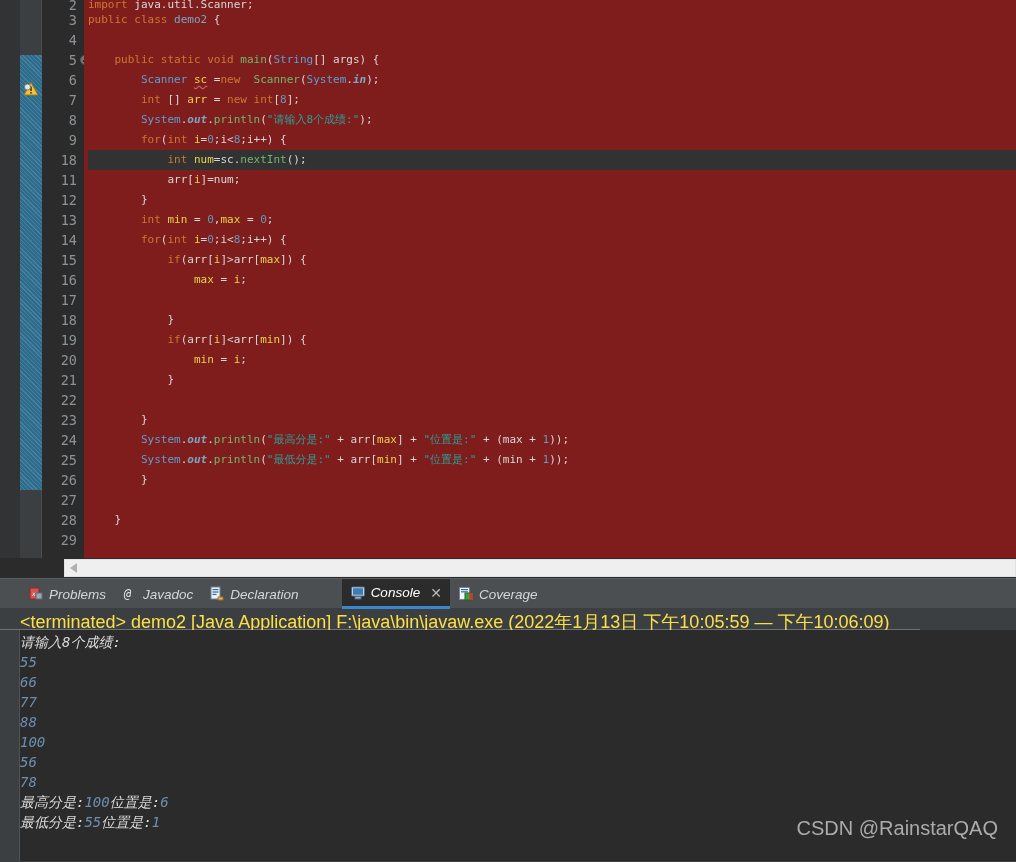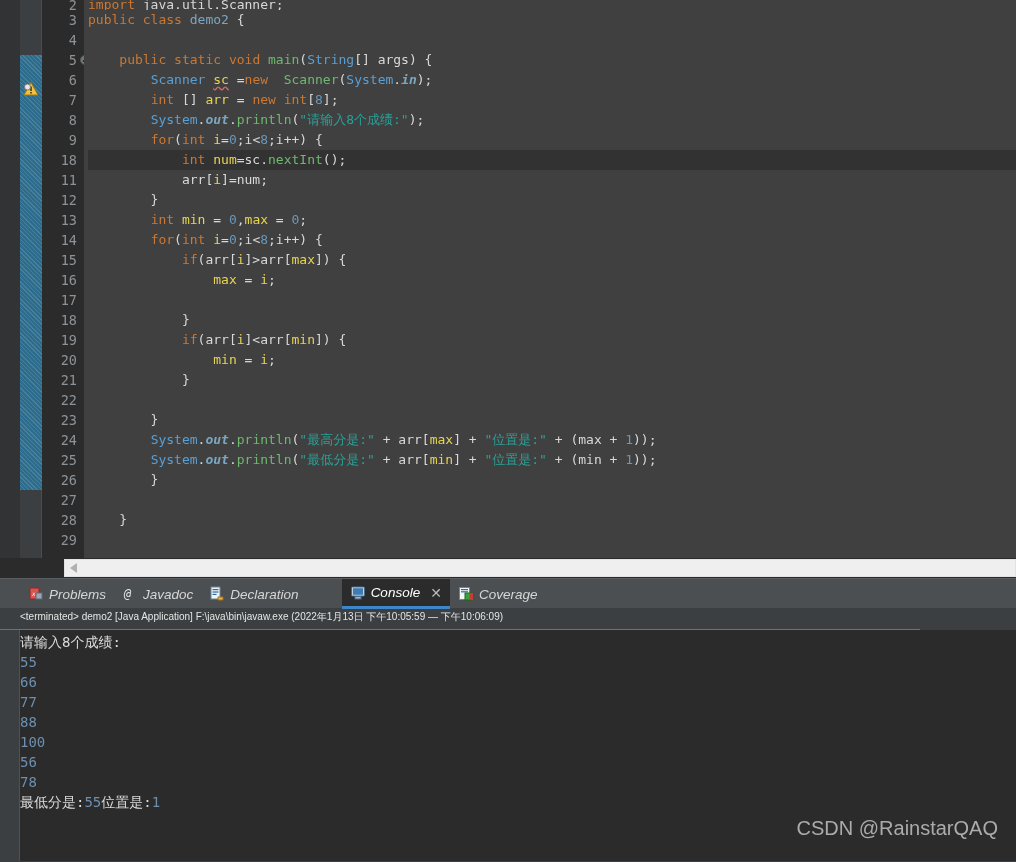--- a/index.html
+++ b/index.html
@@ -53,23 +53,23 @@
     position: absolute; right: -13px; top: 5px;
     width: 10px; height: 10px; border-radius: 50%;
     background: #6f7579; border: 1px solid #565b5e;
   }
   .fold-marker::after {
     content: ""; position: absolute; left: 2px; top: 4px;
     width: 6px; height: 1.5px; background: #2b2b2b;
   }
   .code-area {
     position: relative; flex: 1 1 auto; height: 100%;
-    background: #404040; overflow: hidden;
+    background: #7f1d1d; overflow: hidden;
     font-family: "DejaVu Sans Mono", monospace;
-    font-size: 13px; line-height: 20px;
+    font-size: 11px; line-height: 20px;
     white-space: pre;
     padding-left: 4px;
   }
   .code-area .row { height: 20px; }
   .code-area .row.partial { height: 10px; line-height: 10px; overflow: hidden; }
   .code-area .row.current { background: #323232; }
 
   
   .kw   { color: #cc7832; }
   .type { color: #5a9fd4; }
@@ -132,32 +132,33 @@
   }
   .tab .tclose {
     margin-left: 5px; color: #b9b9b9; font-size: 14px;
     font-family: "DejaVu Sans", sans-serif;
   }
   .tab-icon { width: 16px; height: 16px; flex: 0 0 16px; display: block; }
 
   .status-line {
     height: 22px; width: 920px;
     background: #3c3f41;
-    color: #e5e5e5; font-size: 10px;
+    color: #fde047; font-size: 18px;
     font-family: "Liberation Sans", sans-serif;
     padding: 2px 0 0 20px;
     white-space: nowrap;
     border-bottom: 1px solid #6d7174;
   }
   .console-out {
     position: relative;
     width: 1016px; height: 231px;
     background: #2b2b2b;
     padding: 2px 0 0 20px;
     overflow: hidden;
+    font-style: italic;
   }
   .console-out .cleft {
     position: absolute; left: 0; top: 0; width: 20px; height: 100%;
     background: #3c3f41; border-right: 1px solid #4f5355;
   }
   .cline {
     font-family: "DejaVu Sans Mono", monospace;
     font-size: 14px; line-height: 20px;
     white-space: pre;
     color: #dcdcdc;
@@ -297,19 +298,20 @@
       <div class="cleft"></div>
       <div id="console-lines">
           <div class="cline">请输入8个成绩:</div>
           <div class="cline stdin">55</div>
           <div class="cline stdin">66</div>
           <div class="cline stdin">77</div>
           <div class="cline stdin">88</div>
           <div class="cline stdin">100</div>
           <div class="cline stdin">56</div>
           <div class="cline stdin">78</div>
+          <div class="cline"><span>最高分是:</span><span class="nblue">100</span><span>位置是:</span><span class="nblue">6</span></div>
           <div class="cline"><span>最低分是:</span><span class="nblue">55</span><span>位置是:</span><span class="nblue">1</span></div>
         </div>
     </div>
   </div>
 
   <div class="watermark">CSDN @RainstarQAQ</div>
 </div>
 
 </body></html>

